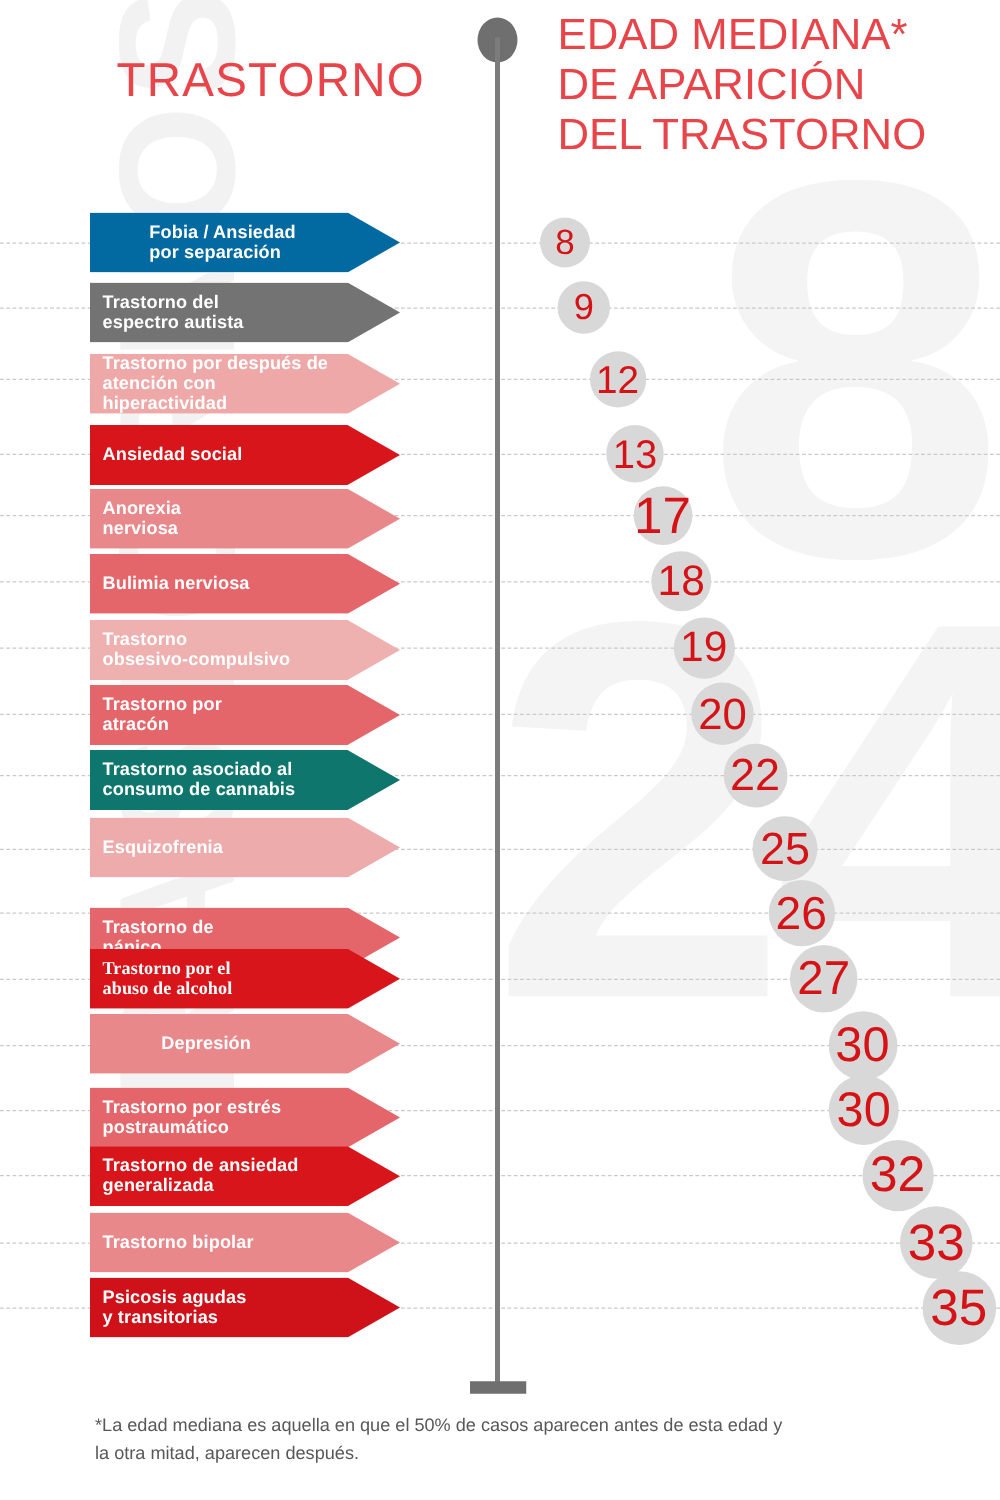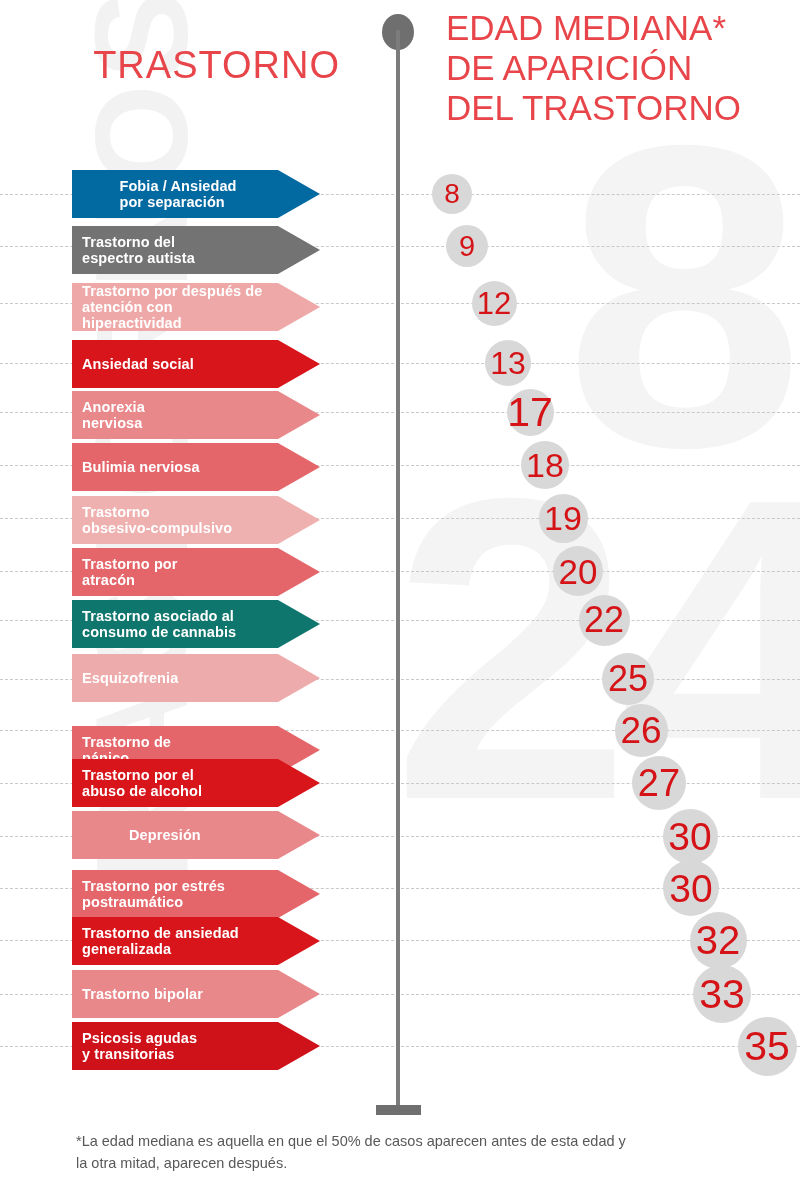--- a/index.html
+++ b/index.html
@@ -268,21 +268,21 @@
         <div class="arrow-shape" style="width: 248px; background: rgb(238, 171, 171);">
           <div class="arrow-label">Esquizofrenia</div>
         </div>
       </div>
       <div class="arrow-row" style="top: 706px; width: 248px; margin-top: 20px;">
         <div class="arrow-shape" style="width: 248px; background: rgb(228, 102, 106);">
           <div class="arrow-label">Trastorno de
 pánico</div>
         </div>
       </div>
-      <div class="arrow-row" style="top: 759px; width: 248px;">
+      <div class="arrow-row" style="top: 759px; width: 248px; font-family: Liberation Serif, serif;">
         <div class="arrow-shape" style="width: 248px; background: rgb(216, 21, 27);">
           <div class="arrow-label">Trastorno por el
 abuso de alcohol</div>
         </div>
       </div>
       <div class="arrow-row" style="top: 811px; width: 248px;">
         <div class="arrow-shape" style="width: 248px; background: rgb(233, 136, 139); padding-left: 47px;">
           <div class="arrow-label">Depresión</div>
         </div>
       </div>
@@ -350,21 +350,21 @@
       </div>
       <div class="age-bubble" style="width: 55px; height: 55px; left: 662.5px; top: 808.5px; font-size: 39px;">
         <span>30</span>
       </div>
       <div class="age-bubble" style="width: 56px; height: 56px; left: 663px; top: 860px; font-size: 39px;">
         <span>30</span>
       </div>
       <div class="age-bubble" style="width: 57px; height: 57px; left: 689.5px; top: 911.5px; font-size: 40px;">
         <span>32</span>
       </div>
-      <div class="age-bubble" style="width: 58px; height: 58px; left: 693px; top: 965px; font-size: 41px;">
+      <div class="age-bubble" style="width: 58px; height: 58px; left: 720px; top: 965px; font-size: 41px;">
         <span>33</span>
       </div>
       <div class="age-bubble" style="width: 59px; height: 59px; left: 737.5px; top: 1016.5px; font-size: 41px;">
         <span>35</span>
       </div>
     </div>
 
   <div id="footnote">
     <span class="fn-line">*La edad mediana es aquella en que el 50% de casos aparecen antes de esta edad y</span>
     <span class="fn-line">la otra mitad, aparecen después.</span>

